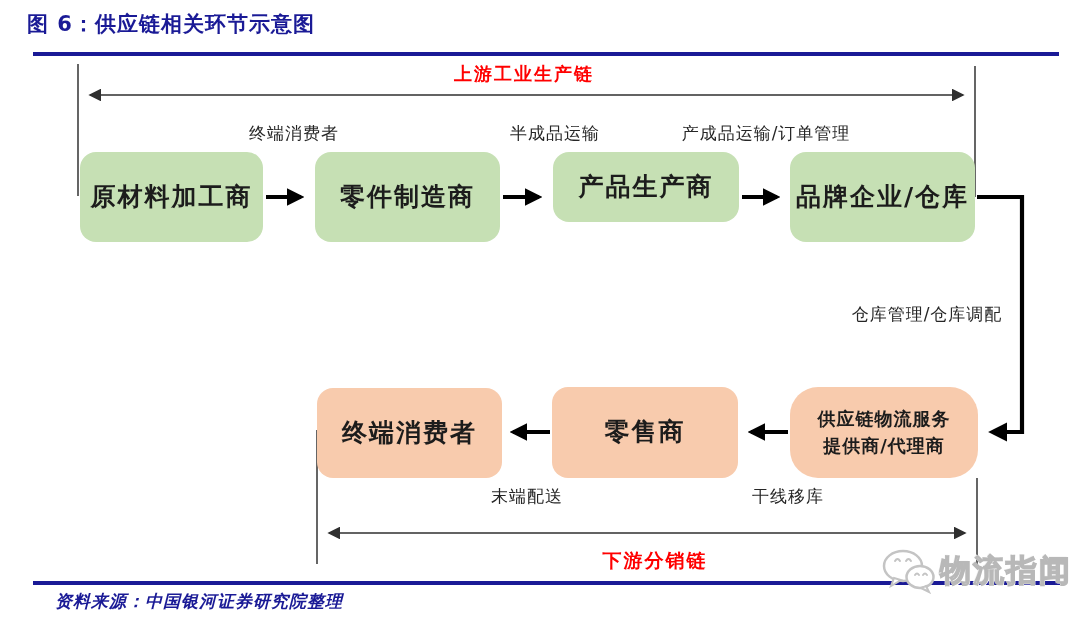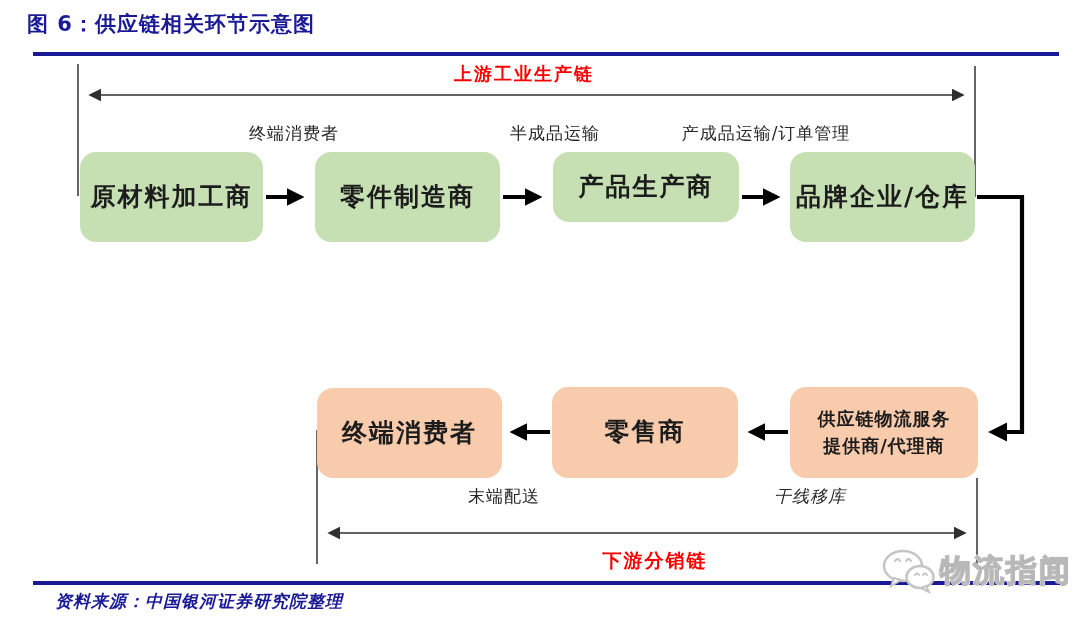--- a/index.html
+++ b/index.html
@@ -85,34 +85,35 @@
     <span class="box-label">产品生产商</span>
   </div>
   <div class="node green" style="left:790px;top:152px;width:185px;height:90px;">
     <span class="box-label">品牌企业/仓库</span>
   </div>
 
   <div class="flow-label" style="left:294px;top:122px;">终端消费者</div>
   <div class="flow-label" style="left:527px;top:122px;margin-left:28px;">半成品运输</div>
   <div class="flow-label" style="left:766px;top:122px;">产成品运输/订单管理</div>
 
+  <div class="flow-label" style="left:927px;top:303px;">仓库管理/仓库调配</div>
 
   <div class="node orange" style="left:317px;top:388px;width:185px;height:90px;">
     <span class="box-label">终端消费者</span>
   </div>
   <div class="node orange" style="left:552px;top:387px;width:186px;height:91px;">
     <span class="box-label">零售商</span>
   </div>
-  <div class="node orange small" style="left:790px;top:387px;width:188px;height:91px;">
+  <div class="node orange small" style="left:790px;top:387px;width:188px;height:91px;border-radius:28px;">
     <span class="box-label">供应链物流服务
 提供商/代理商</span>
   </div>
 
-  <div class="flow-label" style="left:504px;top:485px;">末端配送</div>
-  <div class="flow-label" style="left:810px;top:485px;font-style:italic;">干线移库</div>
+  <div class="flow-label" style="left:527px;top:485px;">末端配送</div>
+  <div class="flow-label" style="left:788px;top:485px;">干线移库</div>
 
   <div class="rule rule-bottom"></div>
   <div class="source">资料来源：中国银河证券研究院整理</div>
 
   <div class="watermark">
     <svg width="54" height="46" viewBox="0 0 54 46">
       <ellipse cx="21" cy="18" rx="19" ry="15" fill="#ffffff" stroke="#c4c4c4" stroke-width="2.5"></ellipse>
       <path d="M12 30 L9 38 L19 32 z" fill="#ffffff" stroke="#c4c4c4" stroke-width="2"></path>
       <path d="M13 13 q2.5 -4 5 0" fill="none" stroke="#c4c4c4" stroke-width="2" stroke-linecap="round"></path>
       <path d="M24 13 q2.5 -4 5 0" fill="none" stroke="#c4c4c4" stroke-width="2" stroke-linecap="round"></path>

